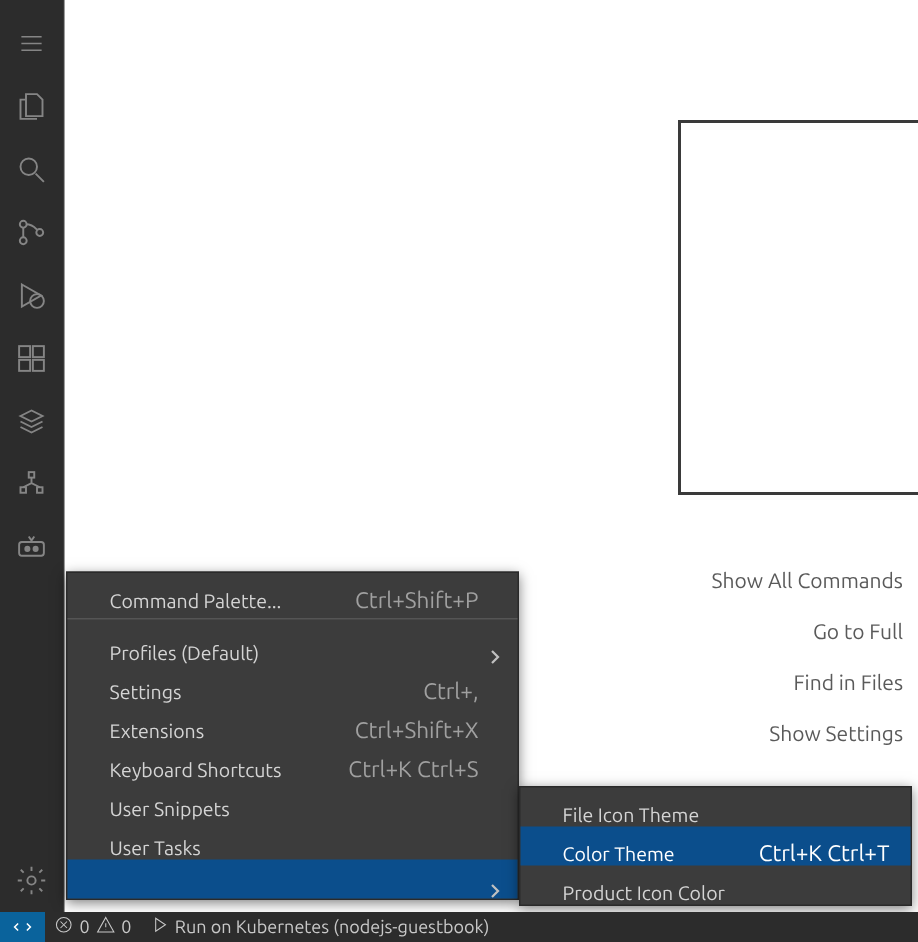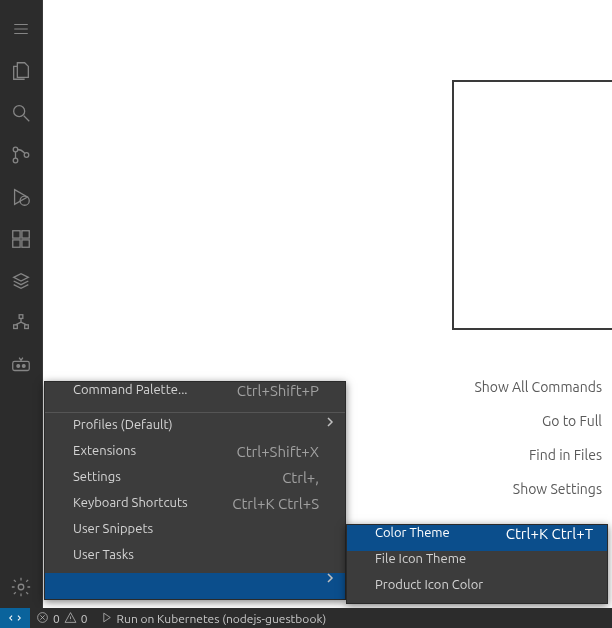--- a/index.html
+++ b/index.html
@@ -17,21 +17,21 @@
   
   .editor-area { position: absolute; left: 42px; right: 0; top: 0; bottom: 20px; background: #ffffff; border-left: 1px solid #3a3a3a; overflow: hidden; }
   .watermark { position: absolute; right: -70px; top: 80px; width: 230px; height: 250px; border: 2px solid #3a3a3a; display: flex; flex-direction: column; justify-content: space-around; align-items: flex-end; padding: 24px 0; }
   .watermark-bar { height: 30px; background: #3a3a3a; }
   .watermark-bar.gap { height: 36px; background: transparent; }
   .hints { position: absolute; right: 10px; top: 370px; text-align: right; color: #5a5a5a; font-size: 14px; line-height: 34px; }
   .hints div { white-space: nowrap; }
 
   
   .context-menu { position: absolute; left: 44px; top: 381px; width: 302px; background: #3c3c3c; border: 1px solid #2a2a2a; box-shadow: 0 2px 8px rgba(0,0,0,.5); font-size: 13px; color: #d4d4d4; }
-  .menu-item { display: flex; align-items: flex-start; height: 26px; padding: 0 26px 0 28px; position: relative; cursor: default; gap: 32px; }
+  .menu-item { display: flex; align-items: flex-end; height: 26px; padding: 0 26px 0 28px; position: relative; cursor: default; gap: 32px; }
   .menu-item .label { flex: 1; }
   .menu-item .accel { color: #a0a0a0; font-size: 15px; }
   .menu-item.sel { background: #0b4e8c; color: #fff; }
   .menu-item.sel .accel { color: #fff; }
   .menu-sep { height: 1px; background: #555; margin: 4px 0; }
   .submenu-arrow { position: absolute; right: 10px; width: 10px; height: 10px; display: flex; align-items: center; justify-content: center; color: #c0c0c0; }
   .submenu-arrow svg { width: 10px; height: 10px; stroke: currentColor; fill: none; stroke-width: 1.5; }
 
   
   .submenu { position: absolute; left: 346px; top: 524px; width: 262px; background: #3c3c3c; border: 1px solid #2a2a2a; box-shadow: 0 2px 8px rgba(0,0,0,.5); font-size: 13px; color: #d4d4d4; }
@@ -145,26 +145,26 @@
     <div class="menu-sep"></div>
     <div class="menu-item">
       <span class="label">Profiles (Default)</span>
       <span class="submenu-arrow">
           <svg viewBox="0 0 10 10">
             <path d="M3 1l4 4-4 4"></path>
           </svg>
         </span>
     </div>
     <div class="menu-item">
+      <span class="label">Settings</span>
+      <span class="accel">Ctrl+,</span>
+    </div>
+    <div class="menu-item">
       <span class="label">Extensions</span>
       <span class="accel">Ctrl+Shift+X</span>
-    </div>
-    <div class="menu-item">
-      <span class="label">Settings</span>
-      <span class="accel">Ctrl+,</span>
     </div>
     <div class="menu-item">
       <span class="label">Keyboard Shortcuts</span>
       <span class="accel">Ctrl+K Ctrl+S</span>
     </div>
     <div class="menu-item">
       <span class="label">User Snippets</span>
     </div>
     <div class="menu-item">
       <span class="label">User Tasks</span>
@@ -172,26 +172,26 @@
     <div class="menu-item sel">
       <span class="submenu-arrow">
           <svg viewBox="0 0 10 10">
             <path d="M3 1l4 4-4 4"></path>
           </svg>
         </span>
     </div>
   </div>
 
   <div class="submenu">
+    <div class="menu-item">
+      <span class="label">File Icon Theme</span>
+    </div>
     <div class="menu-item sel">
       <span class="label">Color Theme</span>
       <span class="accel">Ctrl+K Ctrl+T</span>
-    </div>
-    <div class="menu-item">
-      <span class="label">File Icon Theme</span>
     </div>
     <div class="menu-item">
       <span class="label">Product Icon Color</span>
     </div>
   </div>
 
   <div class="status-bar">
     <div class="status-remote">
       <svg viewBox="0 0 24 24">
           <path d="M7 8l-4 4 4 4M17 8l4 4-4 4"></path>

